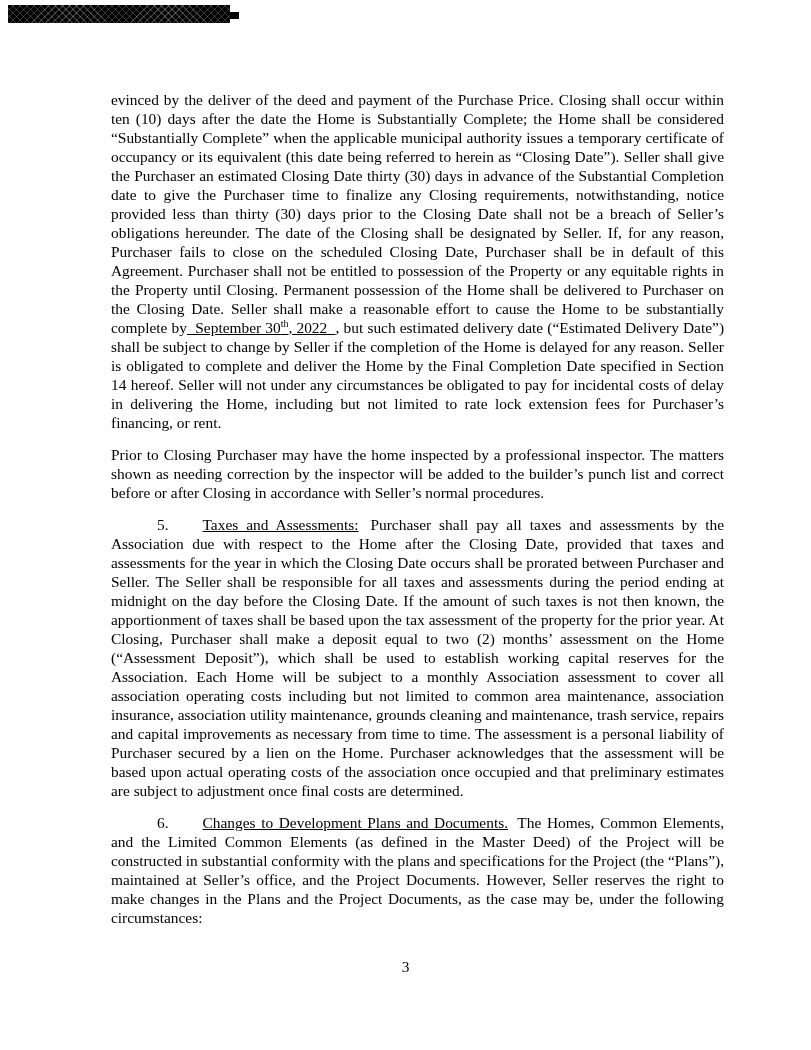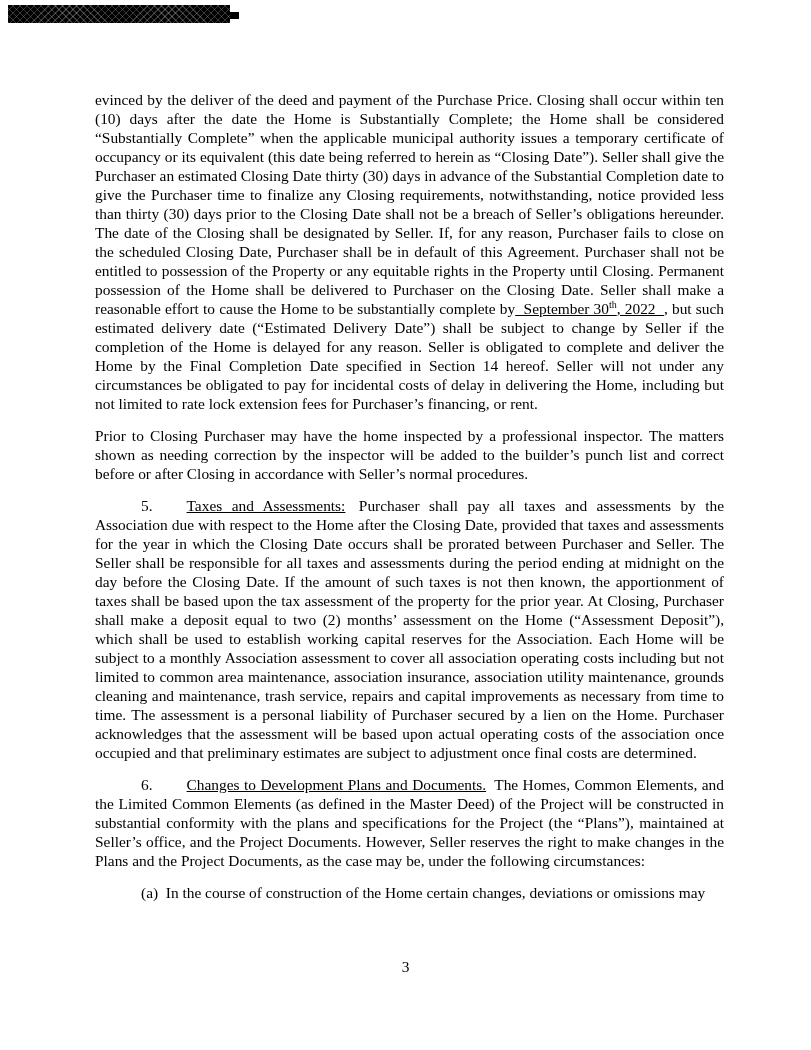--- a/index.html
+++ b/index.html
@@ -29,21 +29,21 @@
     background: #000;
   }
   .content {
     position: absolute;
     left: 95px; top: 90px;
     width: 629px;
     font-size: 15.4px;
     line-height: 19px;
     text-align: justify;
   }
-  p { margin: 0 0 13px 0; }
+  p { margin: 0 0 13px 16px; }
   p.last { margin-bottom: 0; }
   .indent { text-indent: 46px; }
   .tab { display: inline-block; width: 34px; }
   .sec-head { margin-right: 4px; text-decoration: underline; }
   .blank {
     text-decoration: underline;
     white-space: nowrap;
   }
   sup {
     font-size: 10px;
@@ -68,19 +68,18 @@
   <div class="content">
 
     <p><span>evinced by the deliver of the deed and payment of the Purchase Price.  Closing shall occur within ten (10) days after the date the Home is Substantially Complete; the Home shall be considered “Substantially Complete” when the applicable municipal authority issues a temporary certificate of occupancy or its equivalent (this date being referred to herein as “Closing Date”). Seller shall give the Purchaser an estimated Closing Date thirty (30) days in advance of the Substantial Completion date to give the Purchaser time to finalize any Closing requirements, notwithstanding, notice provided less than thirty (30) days prior to the Closing Date shall not be a breach of Seller’s obligations hereunder.  The date of the Closing shall be designated by Seller.  If, for any reason, Purchaser fails to close on the scheduled Closing Date, Purchaser shall be in default of this Agreement.  Purchaser shall not be entitled to possession of the Property or any equitable rights in the Property until Closing. Permanent possession of the Home shall be delivered to Purchaser on the Closing Date.  Seller shall make a reasonable effort to cause the Home to be substantially complete by</span><span class="blank"><span>&nbsp;&nbsp;September 30</span><sup>th</sup><span>, 2022&nbsp;&nbsp;</span></span><span>, but such estimated delivery date (“Estimated Delivery Date”) shall be subject to change by Seller if the completion of the Home is delayed for any reason.  Seller is obligated to complete and deliver the Home by the Final Completion Date specified in Section 14 hereof.  Seller will not under any circumstances be obligated to pay for incidental costs of delay in delivering the Home, including but not limited to rate lock extension fees for Purchaser’s financing, or rent.</span></p>
 
     <p><span>Prior to Closing Purchaser may have the home inspected by a professional inspector. The matters shown as needing correction by the inspector will be added to the builder’s punch list and correct before or after Closing in accordance with Seller’s normal procedures.</span></p>
 
     <p class="indent"><span class="sec-num">5.</span><span class="tab"></span><span class="sec-head">Taxes and Assessments:</span> <span>Purchaser shall pay all taxes and assessments by the Association due with respect to the Home after the Closing Date, provided that taxes and assessments for the year in which the Closing Date occurs shall be prorated between Purchaser and Seller.  The Seller shall be responsible for all taxes and assessments during the period ending at midnight on the day before the Closing Date.  If the amount of such taxes is not then known, the apportionment of taxes shall be based upon the tax assessment of the property for the prior year.  At Closing, Purchaser shall make a deposit equal to two (2) months’ assessment on the Home (“Assessment Deposit”), which shall be used to establish working capital reserves for the Association.  Each Home will be subject to a monthly Association assessment to cover all association operating costs including but not limited to common area maintenance, association insurance, association utility maintenance, grounds cleaning and maintenance, trash service, repairs and capital improvements as necessary from time to time.  The assessment is a personal liability of Purchaser secured by a lien on the Home.  Purchaser acknowledges that the assessment will be based upon actual operating costs of the association once occupied and that preliminary estimates are subject to adjustment once final costs are determined.</span></p>
 
     <p class="indent"><span class="sec-num">6.</span><span class="tab"></span><span class="sec-head">Changes to Development Plans and Documents.</span> <span>The Homes, Common Elements, and the Limited Common Elements (as defined in the Master Deed) of the Project will be constructed in substantial conformity with the plans and specifications for the Project (the “Plans”), maintained at Seller’s office, and the Project Documents.  However, Seller reserves the right to make changes in the Plans and the Project Documents, as the case may be, under the following circumstances:</span></p>
 
-    <p class="indent last"><span>(a)&nbsp;&nbsp;In the course of construction of the Home certain changes, deviations or omissions may</span></p>
 
   </div>
 
   <div class="folio">3</div>
 
 </div>
 
 </body></html>

